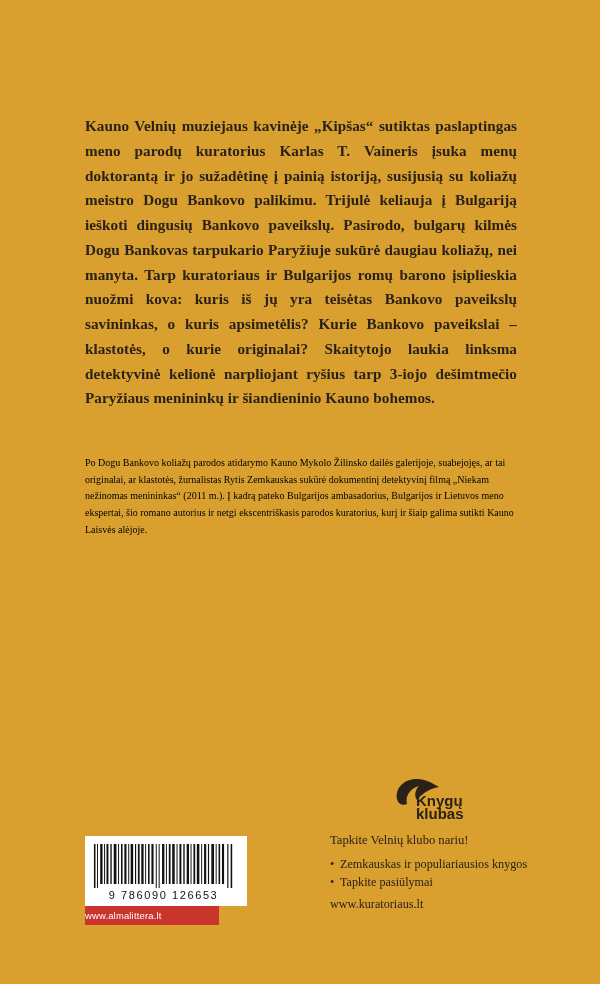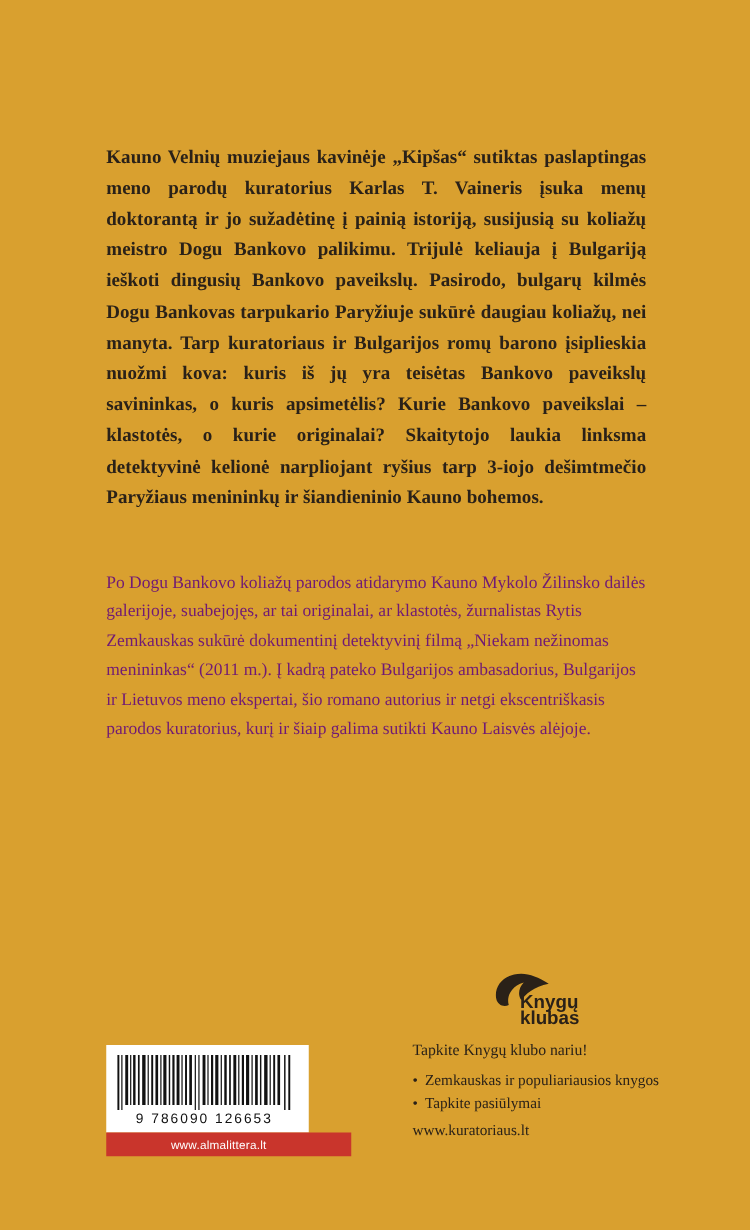--- a/index.html
+++ b/index.html
@@ -36,23 +36,23 @@
   }
   .blurb p {
     margin: 0;
   }
   .secondary {
     position: absolute;
     left: 85px;
     top: 455px;
     width: 432px;
     font-family: "Liberation Serif", serif;
-    font-size: 14px;
+    font-size: 10px;
     line-height: 1.67;
-    color: #701a75;
+    color: #000000;
     text-align: left;
   }
   .secondary p {
     margin: 0;
   }
 
   
   .barcode-block {
     position: absolute;
     left: 85px;
@@ -77,23 +77,22 @@
     letter-spacing: 1.6px;
     text-align: center;
     padding: 1px 0 2px 0;
     white-space: nowrap;
   }
   .publisher-bar {
     background: #c9352c;
     color: #ffffff;
     font-family: "Liberation Sans", sans-serif;
     font-size: 9.4px;
-    text-align: center;
     padding: 4px 16px 4px 0;
-    width: 196px;
+    width: 134px;
     box-sizing: border-box;
     letter-spacing: 0.2px;
   }
 
   
   .club {
     position: absolute;
     left: 330px;
     top: 775px;
     width: 210px;
@@ -204,21 +203,21 @@
   </div>
 
   <div class="club">
     <div class="club-logo">
       <svg width="96" height="48" viewBox="0 0 96 48">
         <path d="M30 4 C16 4, 8 14, 10 24 C11 29, 16 31, 20 29 C18 22, 22 14, 32 11 C28 15, 27 21, 30 25 C33 21, 40 14, 52 12 C44 7, 37 4, 30 4 Z" fill="#2a2118"></path>
         <text x="29" y="31" font-family="Liberation Sans, sans-serif" font-size="15" font-weight="bold" fill="#2a2118">Knygų</text>
         <text x="29" y="44" font-family="Liberation Sans, sans-serif" font-size="15" font-weight="bold" fill="#2a2118">klubas</text>
       </svg>
     </div>
-    <div class="club-head">Tapkite Knygų klubo nariu!</div>
+    <div class="club-head">Tapkite Velnių klubo nariu!</div>
     <ul class="club-list">
       <li>Zemkauskas ir populiariausios knygos</li>
       <li>Tapkite pasiūlymai</li>
     </ul>
     <div class="club-url">www.kuratoriaus.lt</div>
   </div>
 
 </div>
 
 </body></html>

